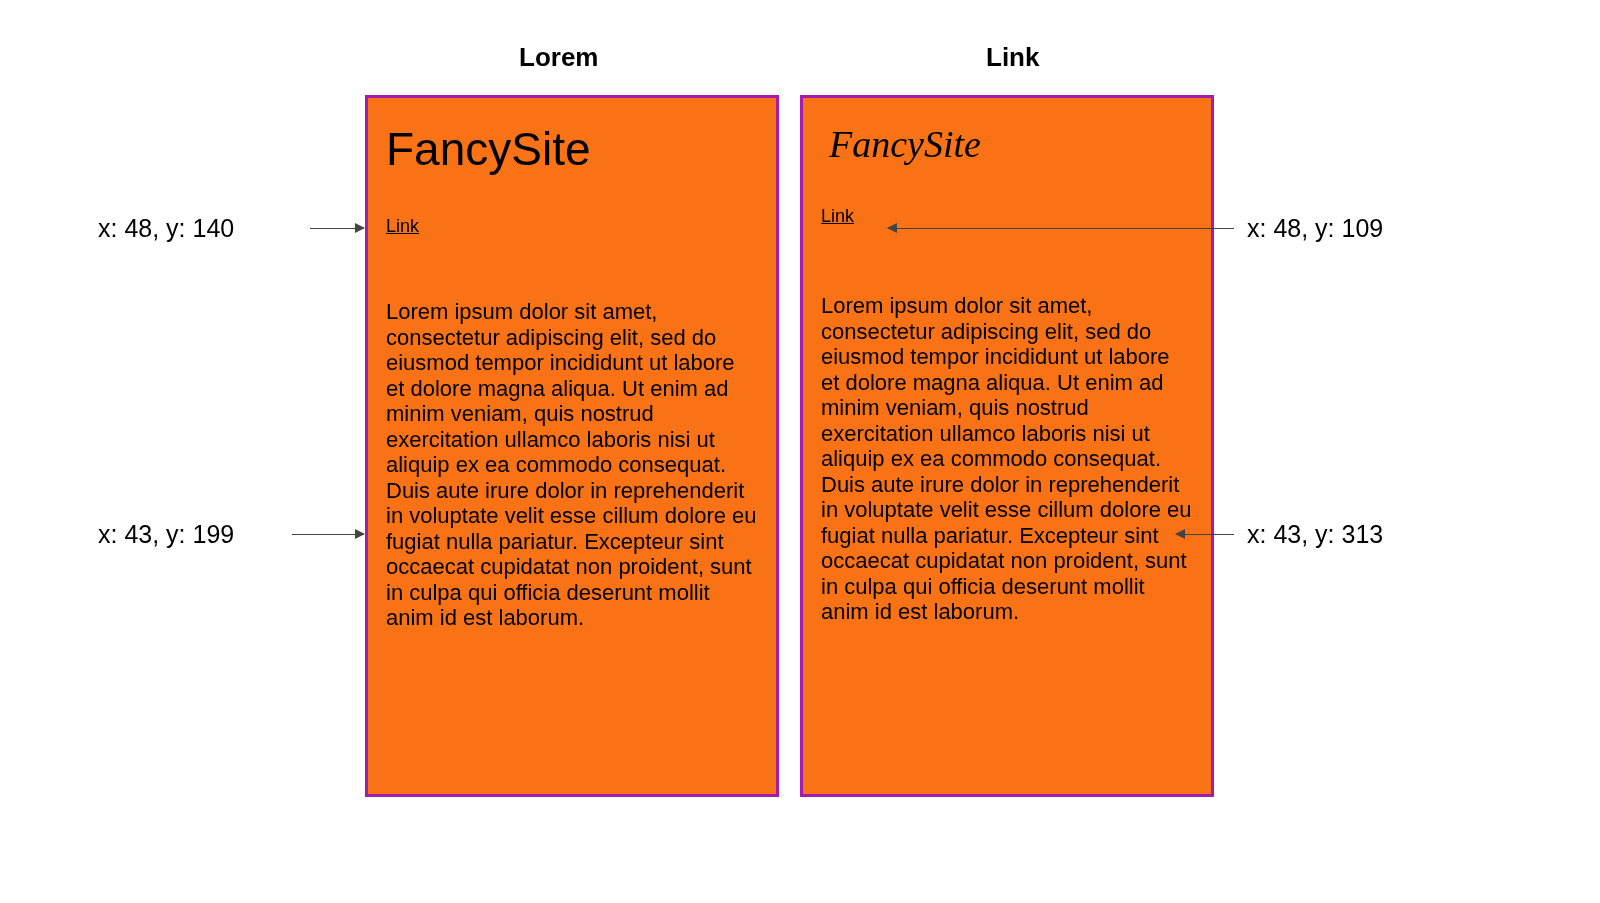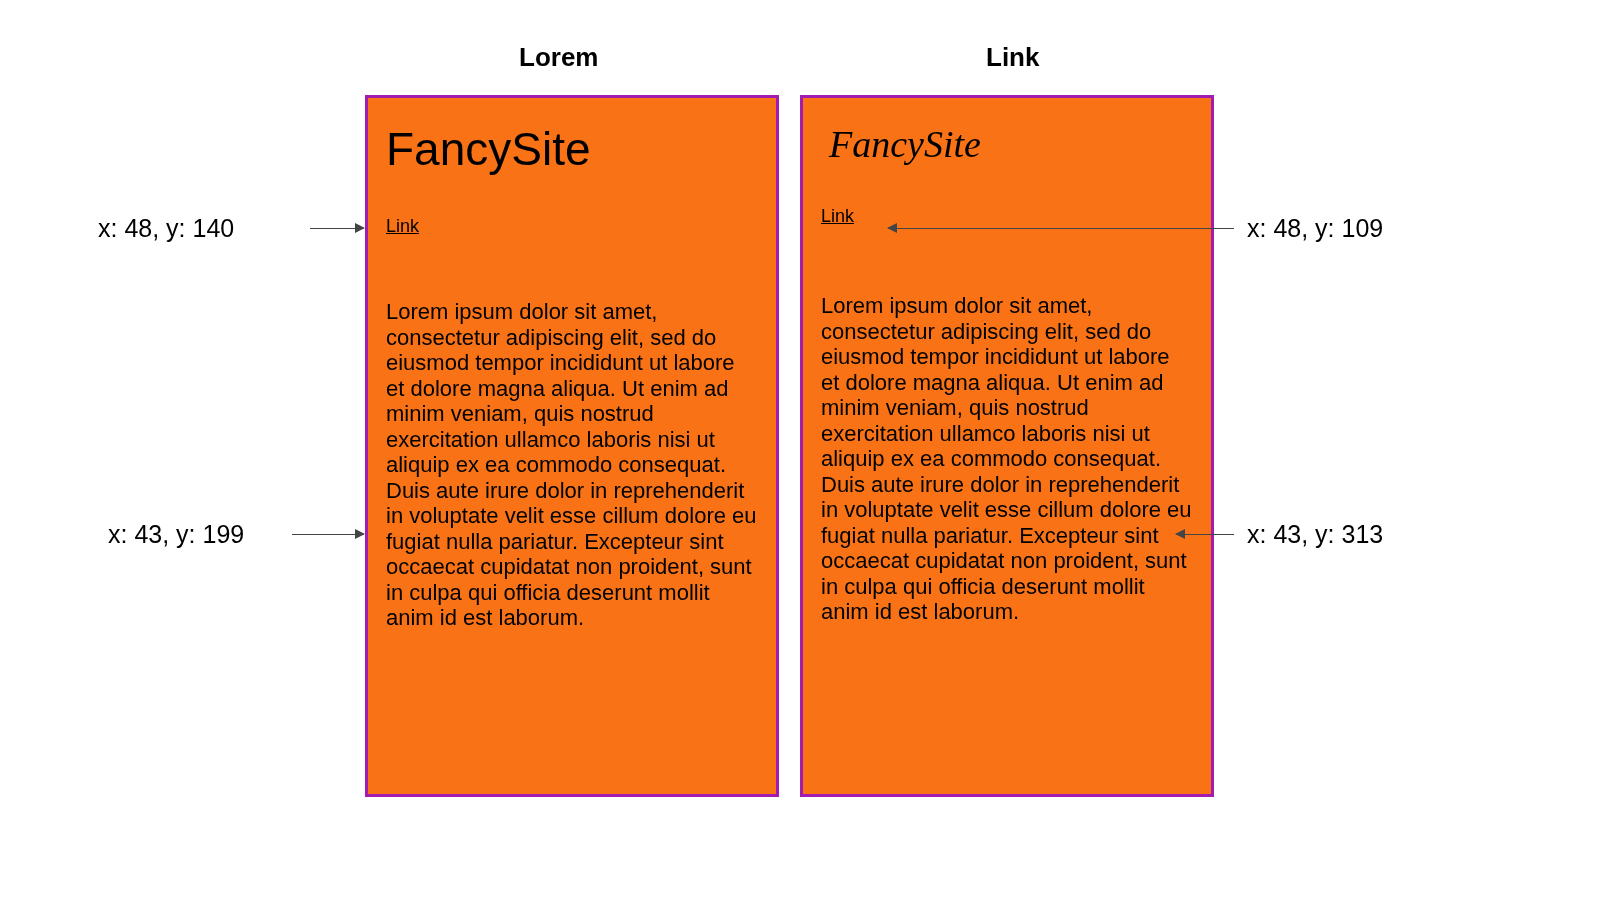--- a/index.html
+++ b/index.html
@@ -58,21 +58,21 @@
       color: #000;
     }
 
     .annotation {
       position: absolute;
       font-size: 25px;
       color: #000;
       white-space: nowrap;
     }
     .ann-1 { left: 98px; top: 214px; }
-    .ann-2 { left: 108px; top: 520px; text-align: right; }
+    .ann-2 { left: 98px; top: 520px; text-align: right; }
     .ann-3 { left: 1247px; top: 214px; }
     .ann-4 { left: 1247px; top: 520px; }
 
     .arrow {
       position: absolute;
       height: 1px;
       background: #444;
     }
     .arrow::after {
       content: "";

